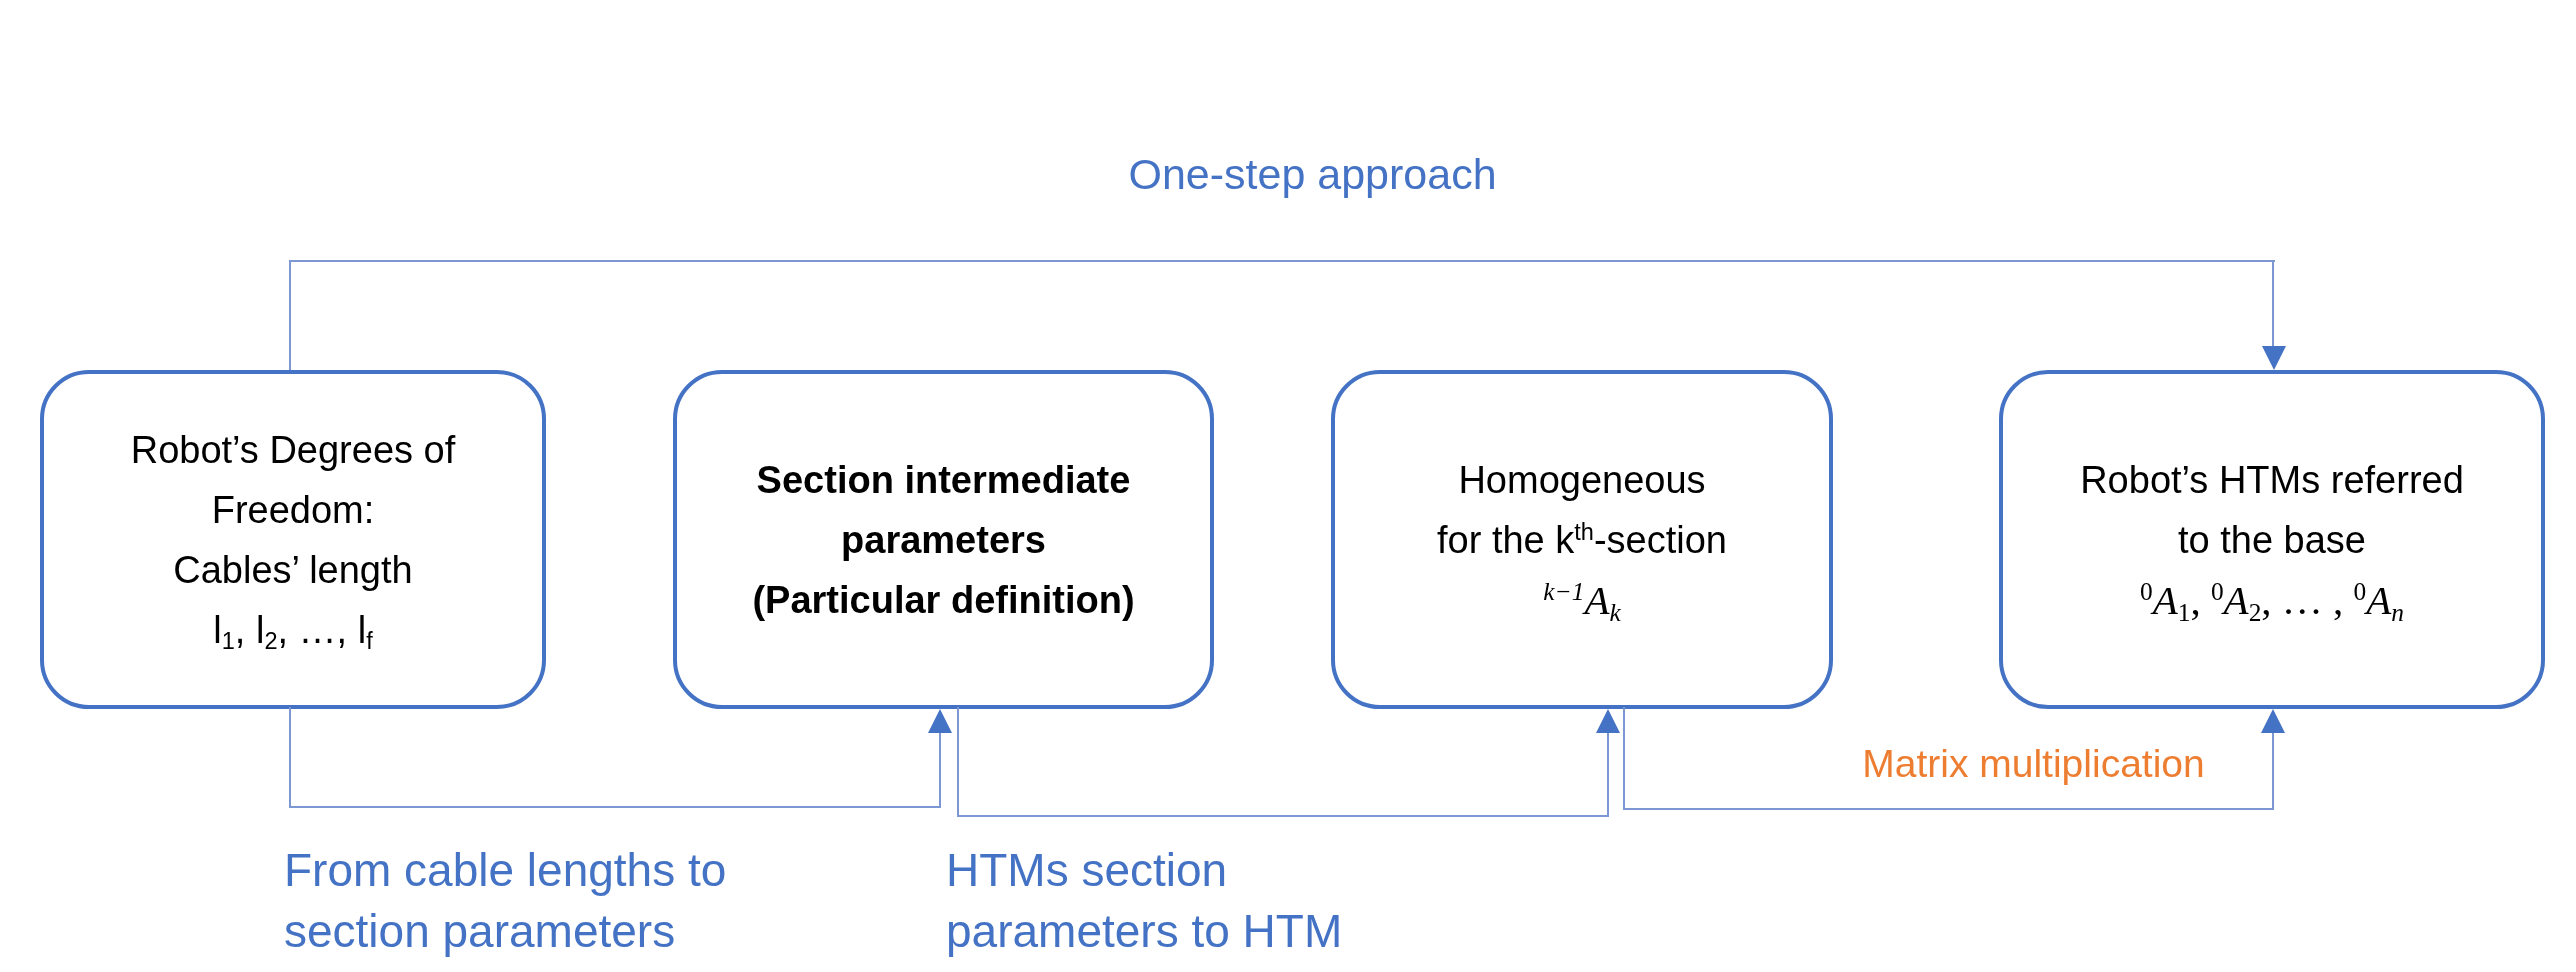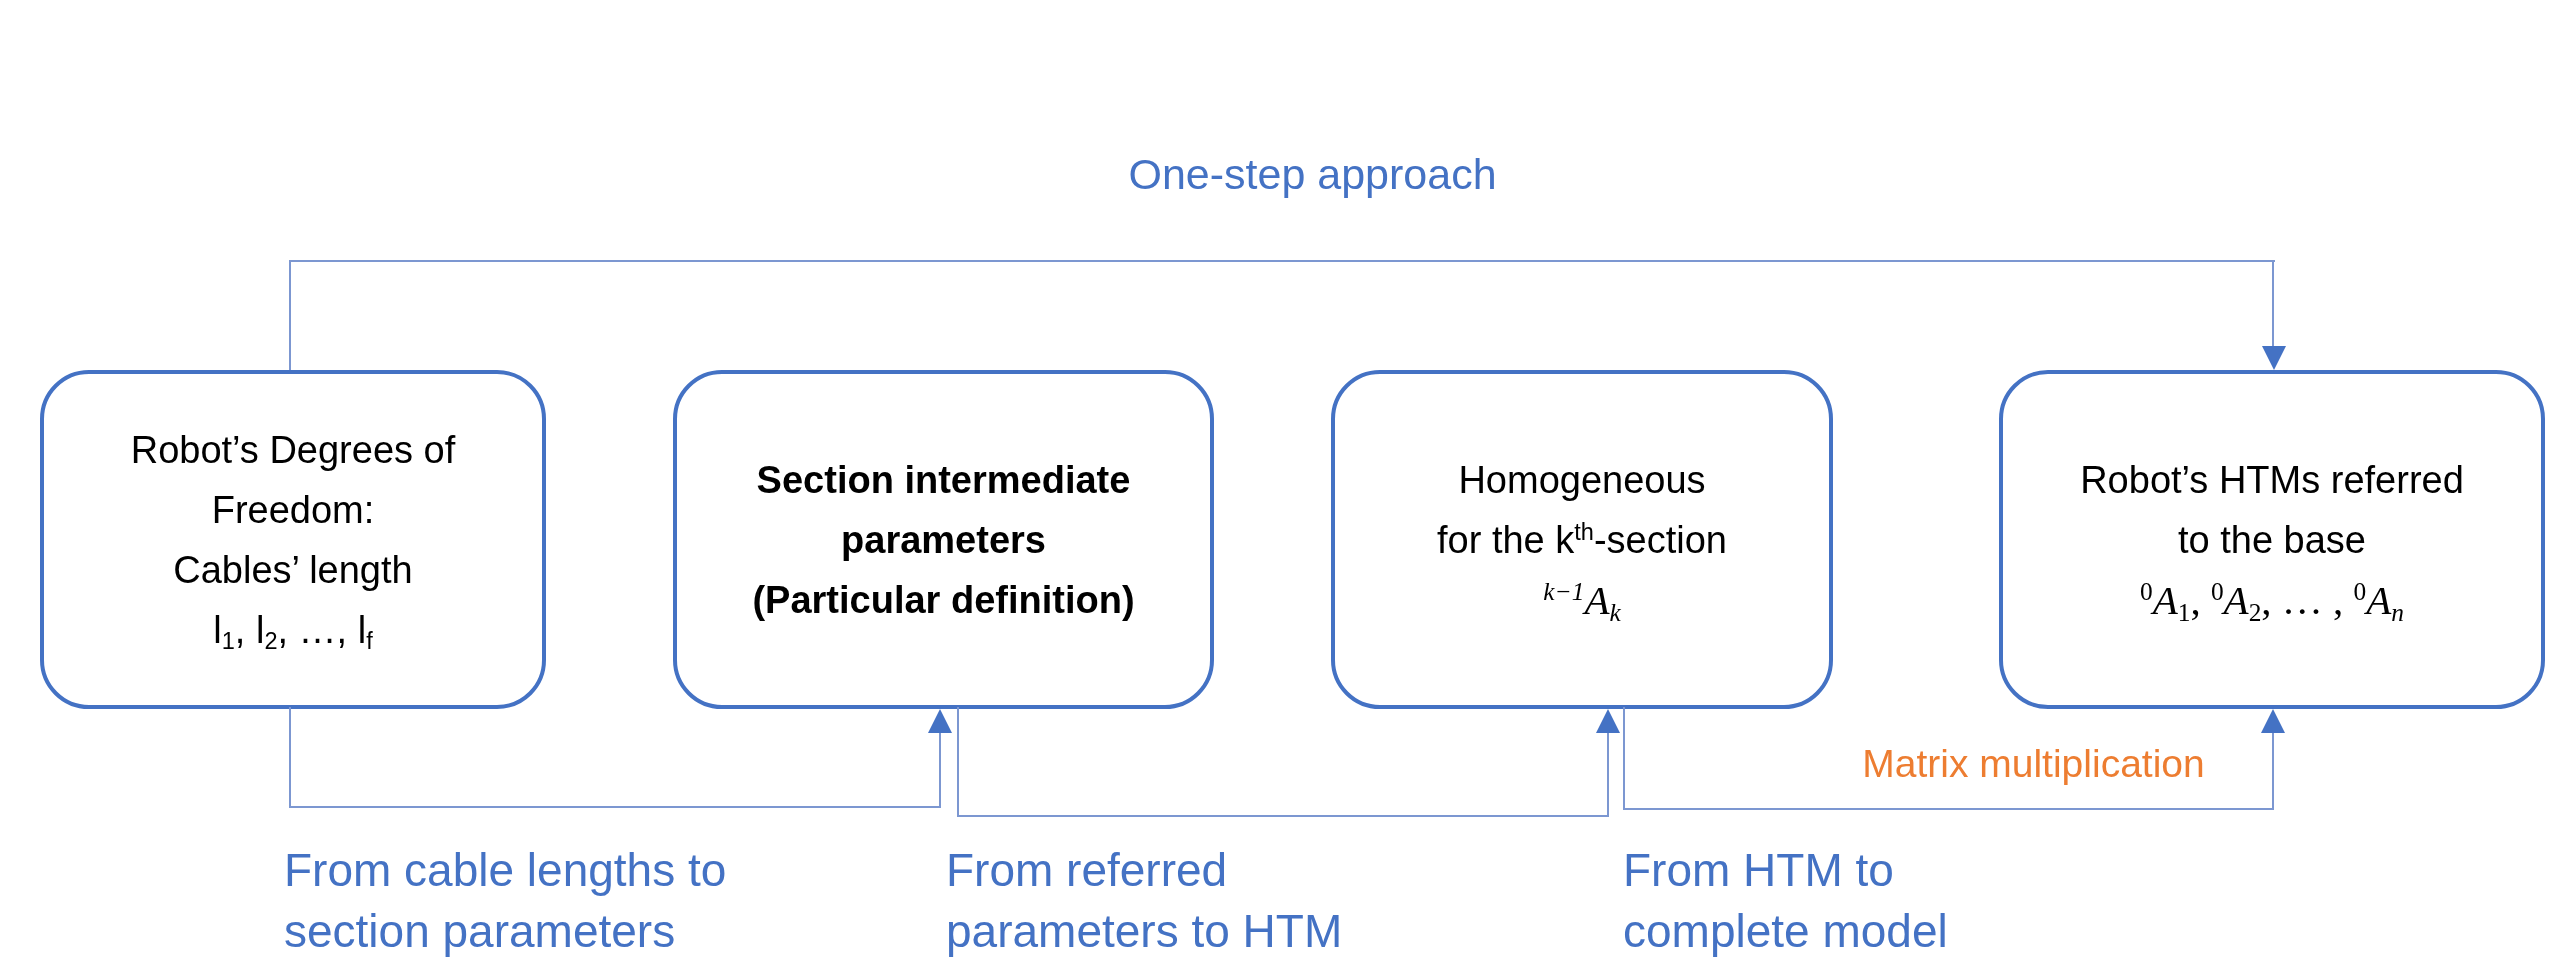--- a/index.html
+++ b/index.html
@@ -121,24 +121,20 @@
   <div class="vline" style="left:1623px; top:707px; height:101px;"></div>
   <div class="hline" style="left:1623px; top:808px; width:651px;"></div>
   <div class="vline" style="left:2272px; top:733px; height:77px;"></div>
   <div class="arrow-up" style="left:2261px; top:709px;"></div>
 
   <div class="edge-label edge-label-1">
     <div>From cable lengths to</div>
     <div>section parameters</div>
   </div>
   <div class="edge-label edge-label-2">
-    <div>From referred</div>
+    <div>HTMs section</div>
     <div>parameters to HTM</div>
-  </div>
-  <div class="edge-label edge-label-3">
-    <div>From HTM to</div>
-    <div>complete model</div>
   </div>
 
   <div class="annotation">Matrix multiplication</div>
 
 </div>
 
 
 </body></html>

